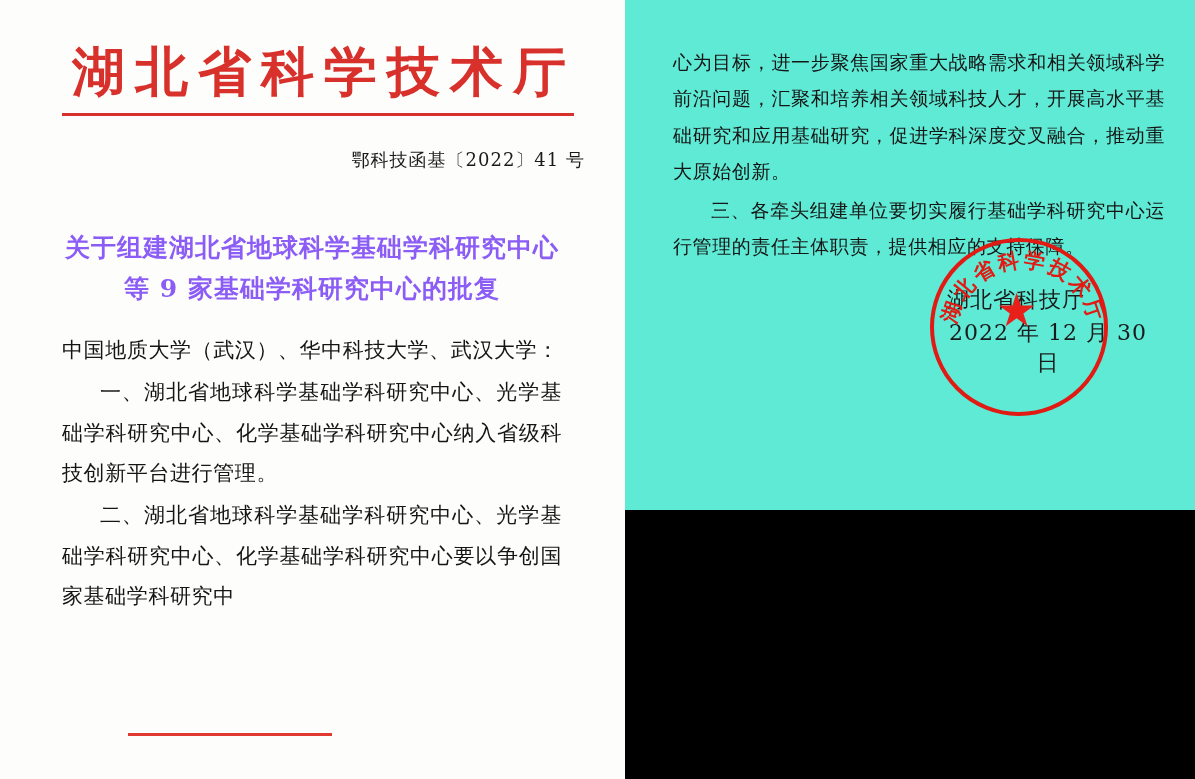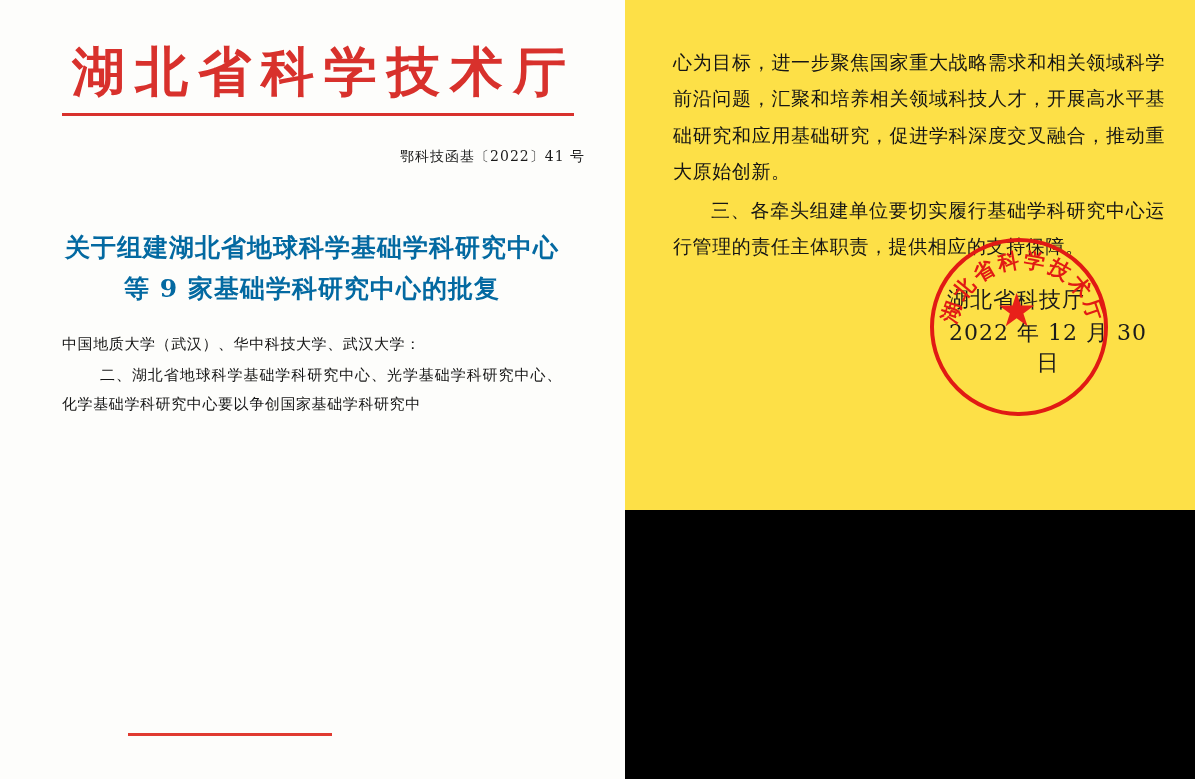--- a/index.html
+++ b/index.html
@@ -56,46 +56,46 @@
     height: 3px;
     background: #d8312c;
   }
 
   .doc-number {
     position: absolute;
     left: 0;
     top: 148px;
     width: 585px;
     text-align: right;
-    font-size: 14px;
+    font-size: 18px;
     letter-spacing: 1px;
     color: #1b1b1b;
   }
 
   .doc-title {
     position: absolute;
     left: 62px;
     top: 228px;
     width: 500px;
     text-align: center;
     font-size: 25px;
     font-weight: 700;
     line-height: 1.62;
     letter-spacing: 1px;
-    color: #0369a1;
+    color: #8b5cf6;
   }
 
   .body-block {
     position: absolute;
     left: 62px;
     top: 330px;
     width: 500px;
   }
   .para {
-    font-size: 15px;
+    font-size: 21px;
     line-height: 1.92;
     letter-spacing: 0.6px;
     color: #151515;
     margin: 0 0 2px 0;
     text-align: justify;
   }
   .para.indent {
     text-indent: 38px;
   }
   .underline-mark {
@@ -107,21 +107,21 @@
     background: #e03a30;
   }
 
   
   .right-page {
     position: absolute;
     left: 625px;
     top: 0;
     width: 570px;
     height: 577px;
-    background: #fde047;
+    background: #5eead4;
     overflow: hidden;
   }
   .right-body {
     position: absolute;
     left: 48px;
     top: 44px;
     width: 492px;
   }
   .right-body .para {
     font-size: 19px;
@@ -221,20 +221,21 @@
 
     <div class="doc-number">鄂科技函基〔2022〕41 号</div>
 
     <div class="doc-title">
       <div>关于组建湖北省地球科学基础学科研究中心</div>
       <div>等 9 家基础学科研究中心的批复</div>
     </div>
 
     <div class="body-block">
       <p class="para">中国地质大学（武汉）、华中科技大学、武汉大学：</p>
+      <p class="para indent">一、湖北省地球科学基础学科研究中心、光学基础学科研究中心、化学基础学科研究中心纳入省级科技创新平台进行管理。</p>
       <p class="para indent">二、湖北省地球科学基础学科研究中心、光学基础学科研究中心、化学基础学科研究中心要以争创国家基础学科研究中</p>
     </div>
 
     <div class="underline-mark"></div>
   </div>
 
   <div class="right-page">
     <div class="right-body">
       <p class="para">心为目标，进一步聚焦国家重大战略需求和相关领域科学前沿问题，汇聚和培养相关领域科技人才，开展高水平基础研究和应用基础研究，促进学科深度交叉融合，推动重大原始创新。</p>
       <p class="para indent">三、各牵头组建单位要切实履行基础学科研究中心运行管理的责任主体职责，提供相应的支持保障。</p>

